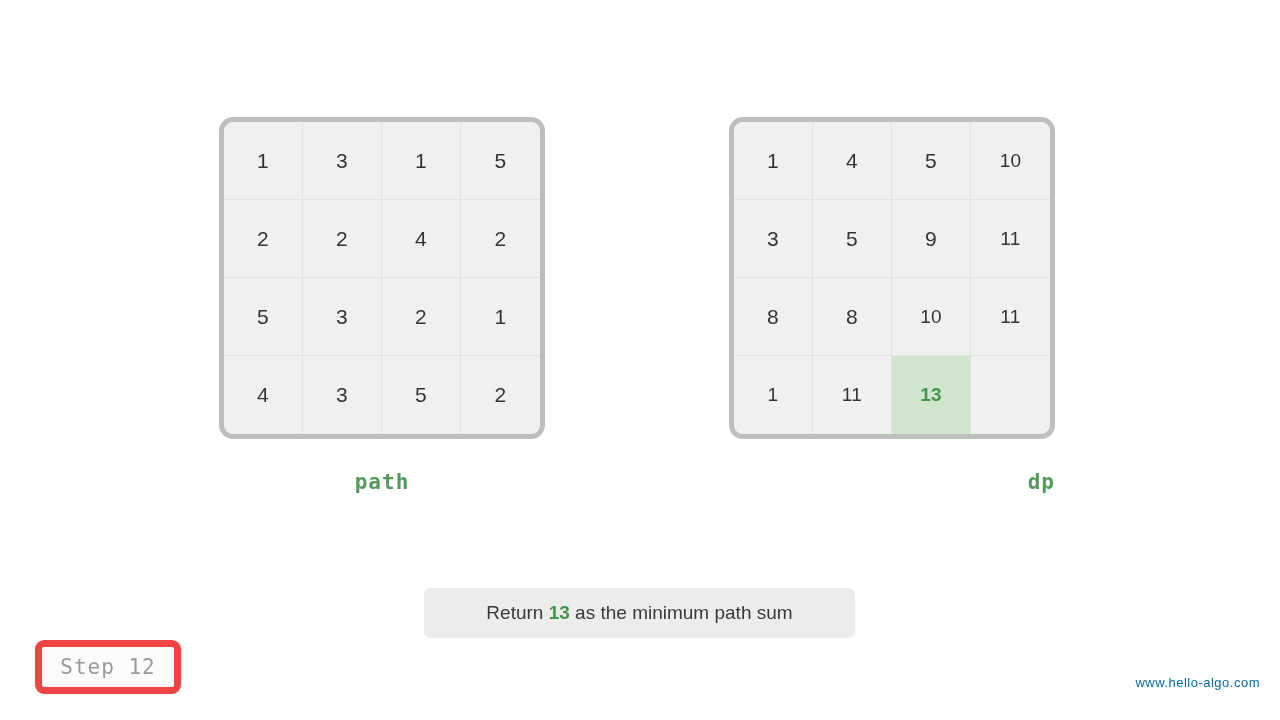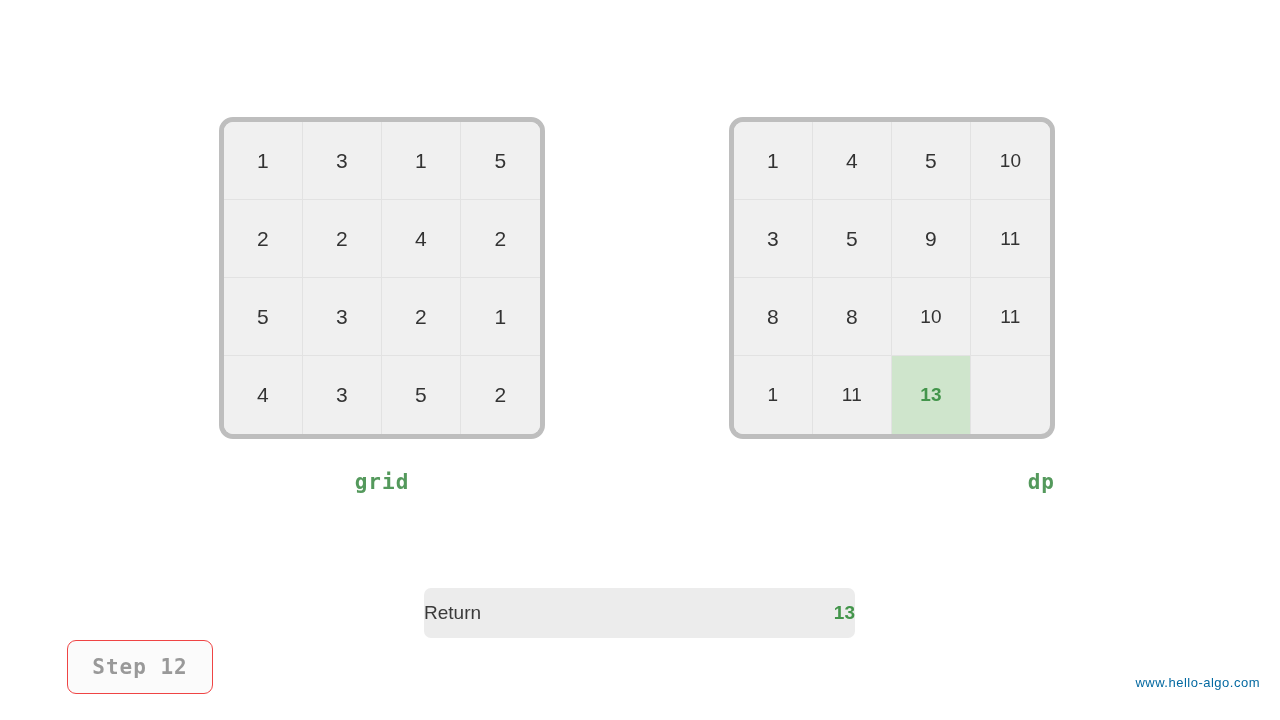--- a/index.html
+++ b/index.html
@@ -81,50 +81,49 @@
     position: absolute;
     left: 424px;
     top: 588px;
     width: 431px;
     height: 50px;
     box-sizing: border-box;
     background: #ececec;
     border-radius: 7px;
     display: flex;
     align-items: center;
-    justify-content: space-between;
+    justify-content: center;
     font-size: 19px;
     color: #3a3a3a;
     white-space: pre;
   }
   #caption-box .accent {
     color: #43954b;
     font-weight: bold;
   }
 
   
   #step-badge {
     position: absolute;
     left: 35px;
     top: 640px;
     width: 146px;
     height: 54px;
     box-sizing: border-box;
     background: #fbfbfb;
-    border: 1px solid #ef4444;
+    border: 7px solid #ef4444;
     border-radius: 9px;
     display: flex;
     align-items: center;
     justify-content: center;
     font-family: "DejaVu Sans Mono", monospace;
     font-size: 21px;
-    font-weight: bold;
+    font-weight: normal;
     color: #999999;
     letter-spacing: 1px;
-    margin-left: 32px;
   }
 
   
   #watermark {
     position: absolute;
     right: 20px;
     top: 675px;
     font-family: Liberation Sans, sans-serif;
     font-size: 13px;
     color: #0369a1;
@@ -147,21 +146,21 @@
     <div class="cell">5</div>
     <div class="cell">3</div>
     <div class="cell">2</div>
     <div class="cell">1</div>
     <div class="cell">4</div>
     <div class="cell">3</div>
     <div class="cell">5</div>
     <div class="cell">2</div>
   </div>
 </div>
-<div class="table-caption" id="grid-caption">grid</div>
+<div class="table-caption" id="grid-caption">path</div>
 
 <div class="table-wrap" id="dp-table-wrap">
   <div class="matrix" id="dp-matrix">
     <div class="cell">1</div>
     <div class="cell">4</div>
     <div class="cell">5</div>
     <div class="cell mono">10</div>
     <div class="cell">3</div>
     <div class="cell">5</div>
     <div class="cell">9</div>
@@ -171,20 +170,20 @@
     <div class="cell mono">10</div>
     <div class="cell mono">11</div>
     <div class="cell mono">1</div>
     <div class="cell mono">11</div>
     <div class="cell highlight mono">13</div>
   </div>
 </div>
 <div class="table-caption" id="dp-caption">dp</div>
 
 <div id="caption-box">
-  <span>Return </span><span class="accent">13</span>
+  <span>Return </span><span class="accent">13</span><span> as the minimum path sum</span>
 </div>
 
 <div id="step-badge">
   <span>Step 12</span>
 </div>
 
 <div id="watermark">www.hello-algo.com</div>
 
 </body></html>

